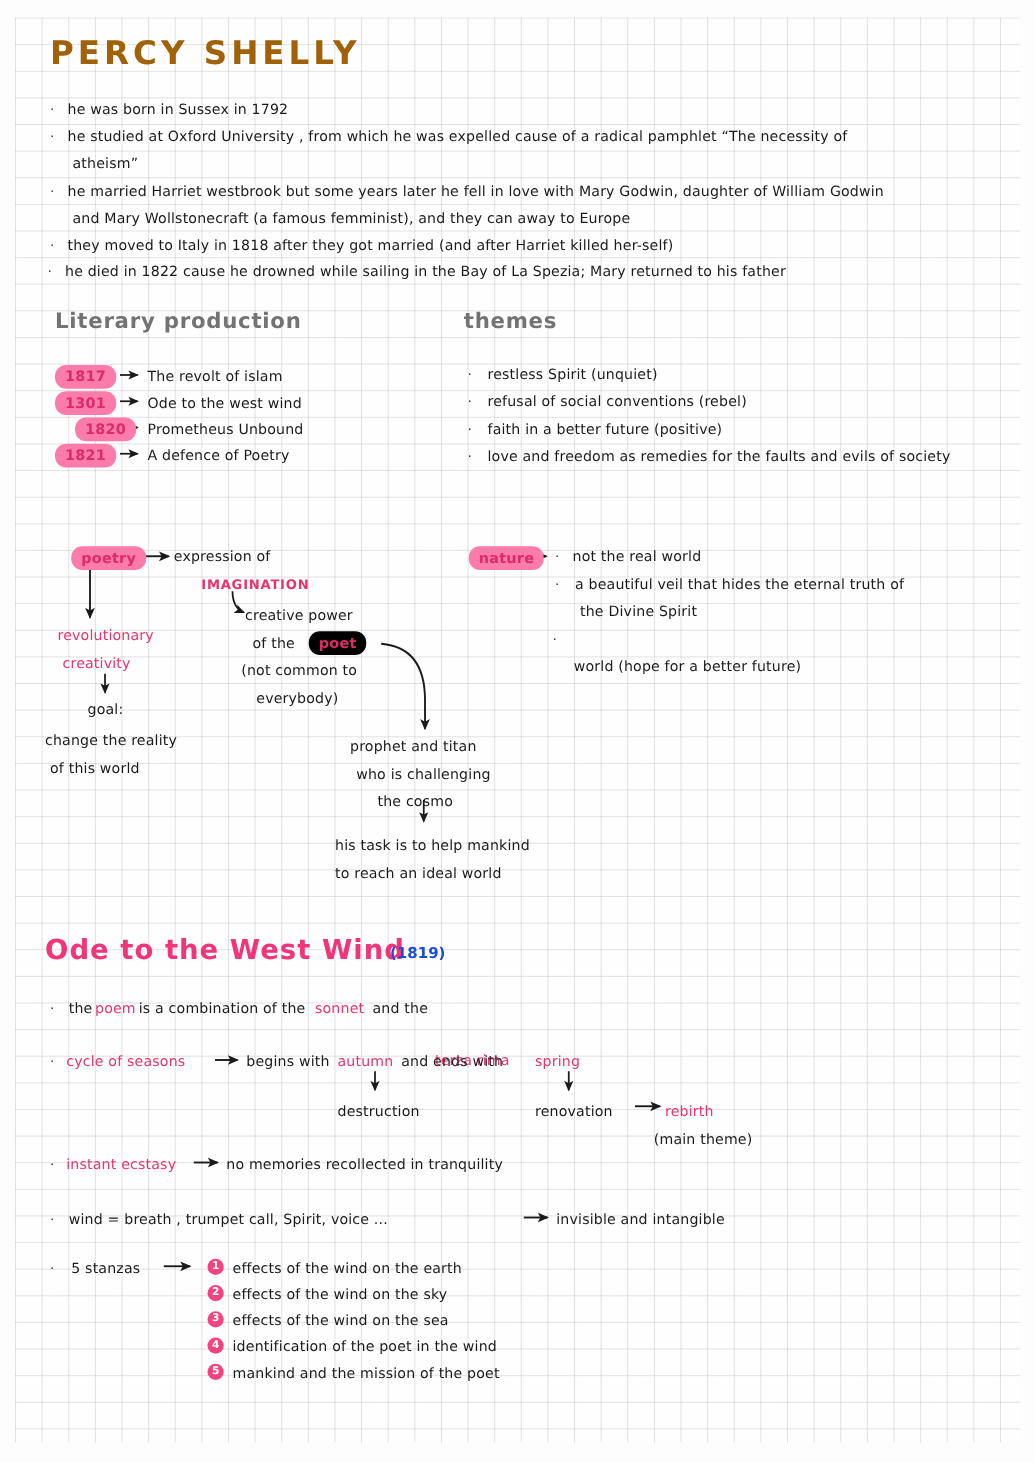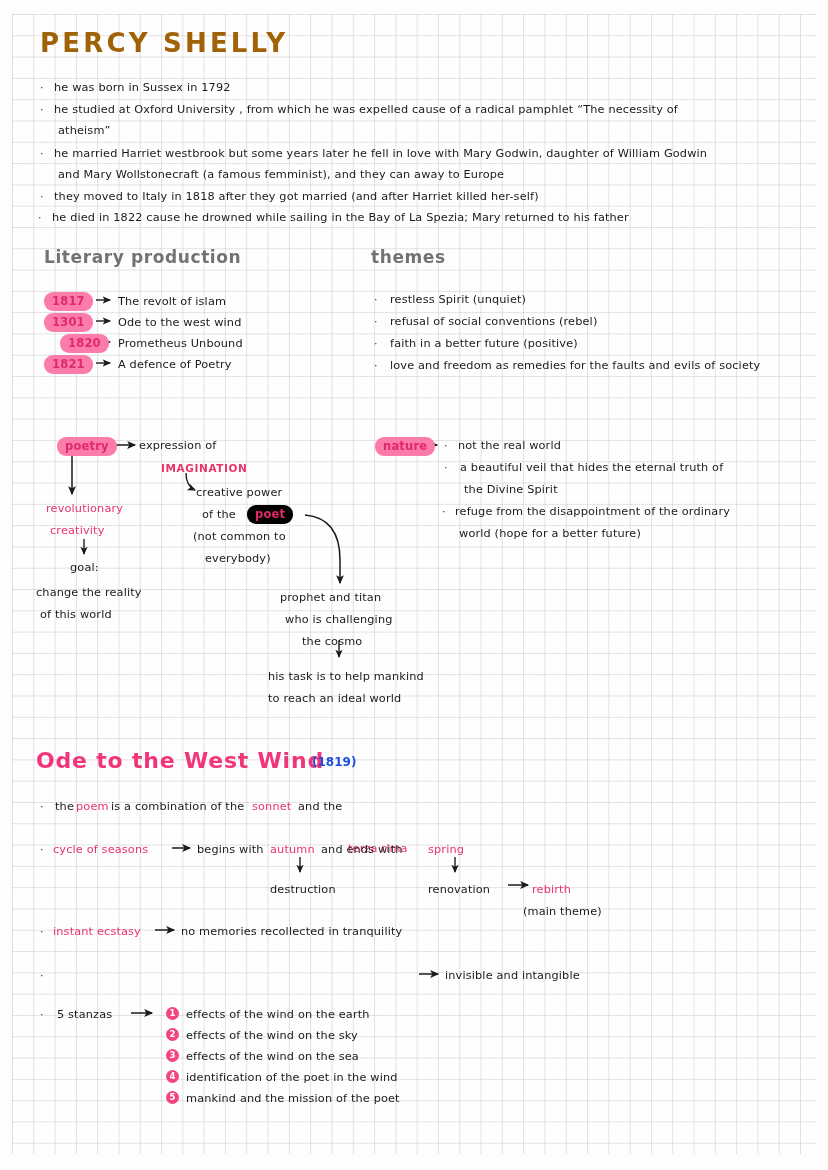--- a/index.html
+++ b/index.html
@@ -235,21 +235,20 @@
     <div class="pill" style="left:375px;top:437px;">nature</div>
 
     <div class="bullet" style="left:444px;top:436px;">·</div>
     <div class="ink" style="left:458px;top:436px;">not the real world</div>
 
     <div class="bullet" style="left:444px;top:458px;">·</div>
     <div class="ink" style="left:460px;top:458px;">a beautiful veil that hides the eternal truth of</div>
     <div class="ink" style="left:464px;top:480px;">the Divine  Spirit</div>
 
     <div class="bullet" style="left:442px;top:502px;">·</div>
-    <div class="ink" style="left:455px;top:502px;">refuge from the disappointment of the ordinary</div>
     <div class="ink" style="left:459px;top:524px;">world  (hope for a better future)</div>
 
     <div class="h3" style="left:36px;top:748px;">Ode to the West Wind</div>
     <div class="yearnote" style="left:312px;top:755px;">(1819)</div>
 
     <div class="bullet" style="left:40px;top:797px;">·</div>
     <div class="ink" style="left:55px;top:797px;">the</div>
     <div class="ink pink" style="left:76px;top:797px;">poem</div>
     <div class="ink" style="left:111px;top:797px;">is a combination  of the</div>
     <div class="ink pink" style="left:252px;top:797px;">sonnet</div>
@@ -266,20 +265,21 @@
     <div class="ink" style="left:270px;top:880px;">destruction</div>
     <div class="ink" style="left:428px;top:880px;">renovation</div>
     <div class="ink pink" style="left:532px;top:880px;">rebirth</div>
     <div class="ink" style="left:523px;top:902px;">(main theme)</div>
 
     <div class="bullet" style="left:40px;top:922px;">·</div>
     <div class="ink pink" style="left:53px;top:922px;">instant ecstasy</div>
     <div class="ink" style="left:181px;top:922px;">no memories recollected  in tranquility</div>
 
     <div class="bullet" style="left:40px;top:966px;">·</div>
+    <div class="ink" style="left:55px;top:966px;">wind = breath ,  trumpet call,  Spirit,  voice ...</div>
     <div class="ink" style="left:445px;top:966px;">invisible and  intangible</div>
 
     <div class="bullet" style="left:40px;top:1005px;">·</div>
     <div class="ink" style="left:57px;top:1005px;">5 stanzas</div>
 
     <div class="numbadge" style="left:166px;top:1007px;">1</div>
     <div class="ink" style="left:186px;top:1005px;">effects  of the wind  on the earth</div>
 
     <div class="numbadge" style="left:166px;top:1028px;">2</div>
     <div class="ink" style="left:186px;top:1026px;">effects  of the wind  on the sky</div>

